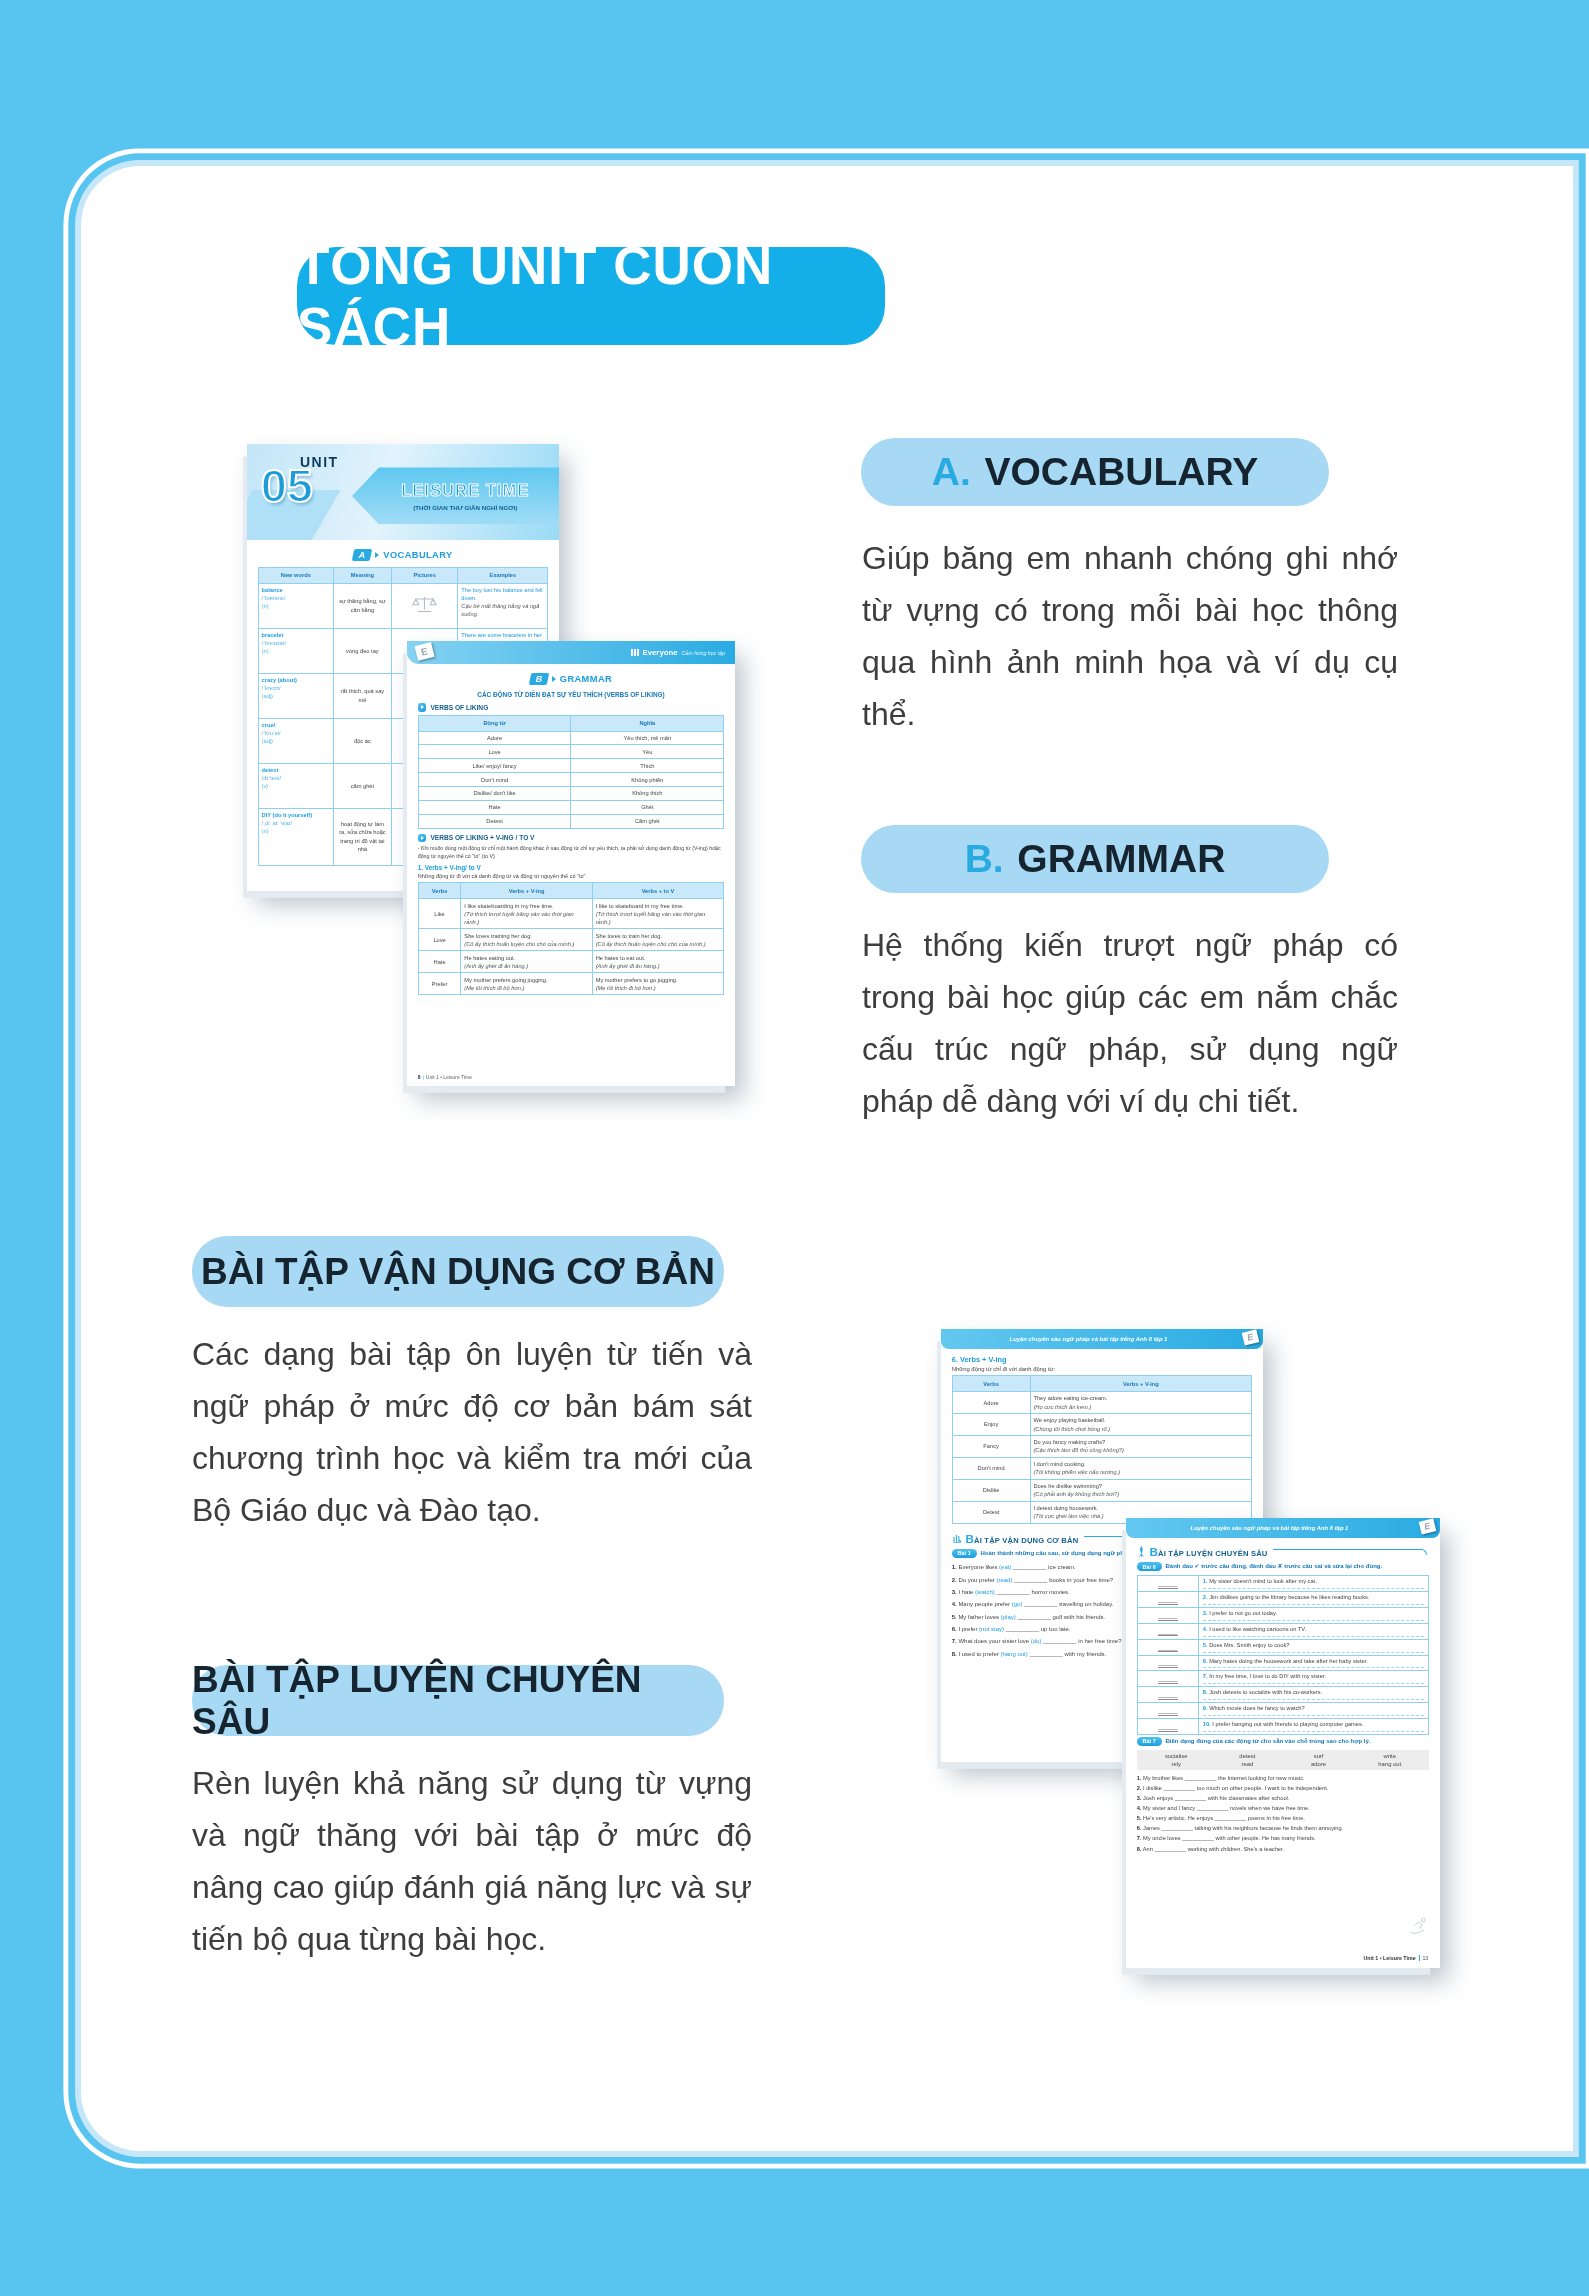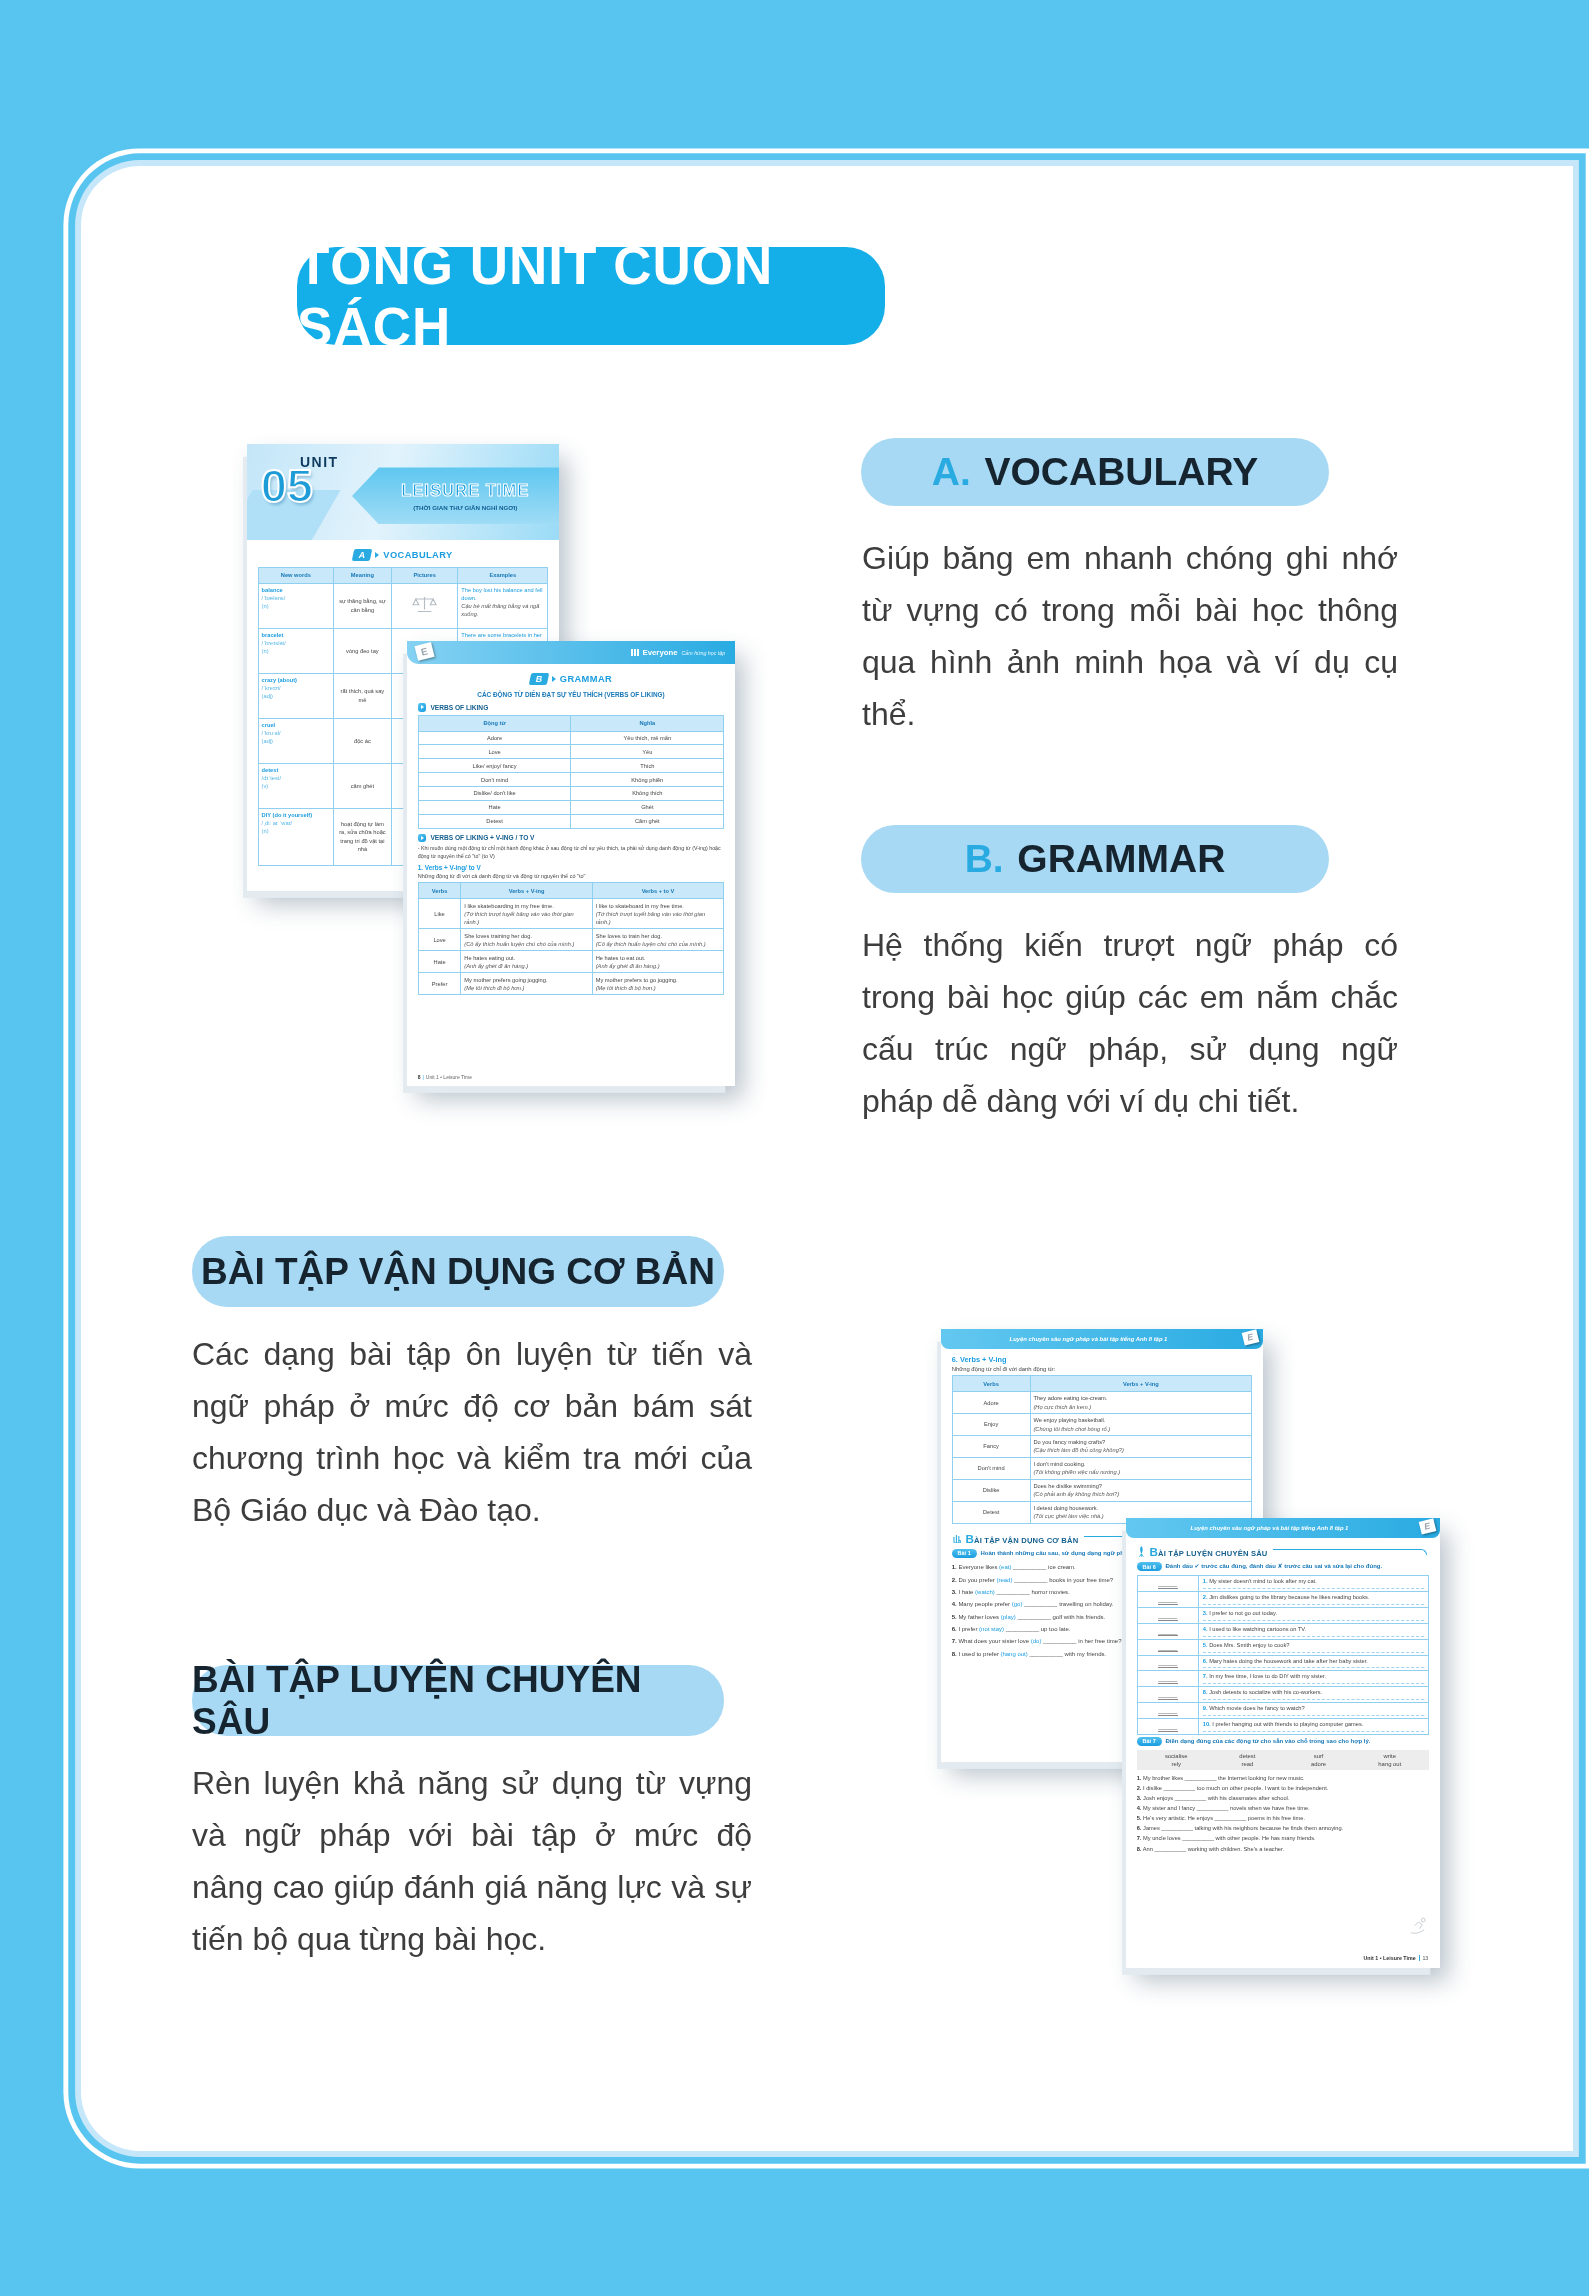--- a/index.html
+++ b/index.html
@@ -163,21 +163,21 @@
   <div class="desc desc-b">Hệ thống kiến trượt ngữ pháp có trong bài học giúp các em nắm chắc cấu trúc ngữ pháp, sử dụng ngữ pháp dễ dàng với ví dụ chi tiết.</div>
 
   <div class="pill pill-basic">
     <span>BÀI TẬP VẬN DỤNG CƠ BẢN</span>
   </div>
   <div class="desc desc-basic">Các dạng bài tập ôn luyện từ tiến và ngữ pháp ở mức độ cơ bản bám sát chương trình học và kiểm tra mới của Bộ Giáo dục và Đào tạo.</div>
 
   <div class="pill pill-adv">
     <span>BÀI TẬP LUYỆN CHUYÊN SÂU</span>
   </div>
-  <div class="desc desc-adv">Rèn luyện khả năng sử dụng từ vựng và ngữ pháp với bài tập ở mức độ nâng cao giúp đánh giá năng lực và sự tiến bộ qua từng bài học.</div>
+  <div class="desc desc-adv">Rèn luyện khả năng sử dụng từ vựng và ngữ thăng với bài tập ở mức độ nâng cao giúp đánh giá năng lực và sự tiến bộ qua từng bài học.</div>
 
   <div class="page page1">
     <div class="p1-head">
       <div class="p1-deco"></div>
       <div class="p1-unit">UNIT</div>
       <div class="p1-num">05</div>
       <div class="p1-band">
         <div class="p1-title">LEISURE TIME</div>
         <div class="p1-sub">(THỜI GIAN THƯ GIÃN NGHỈ NGƠI)</div>
       </div>

